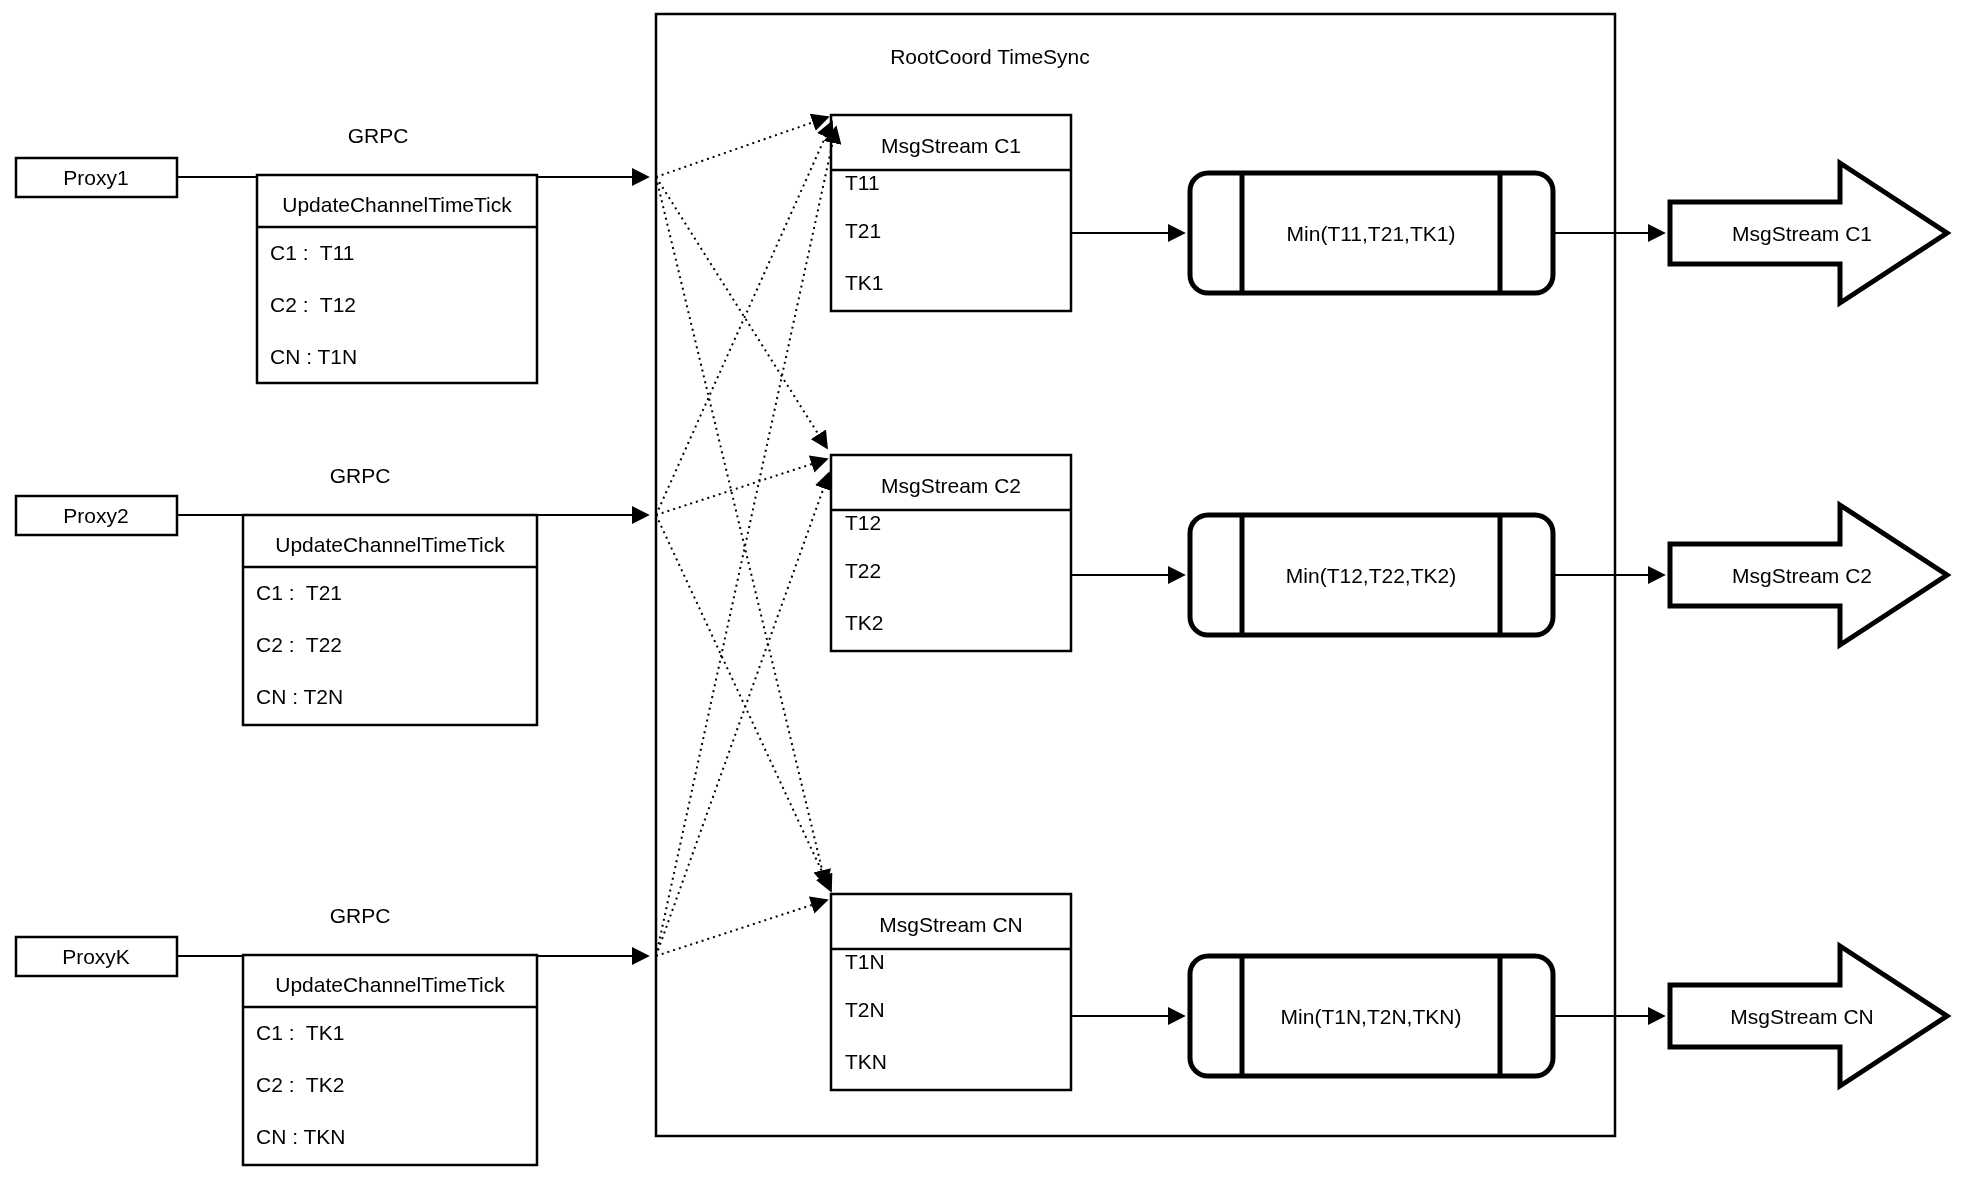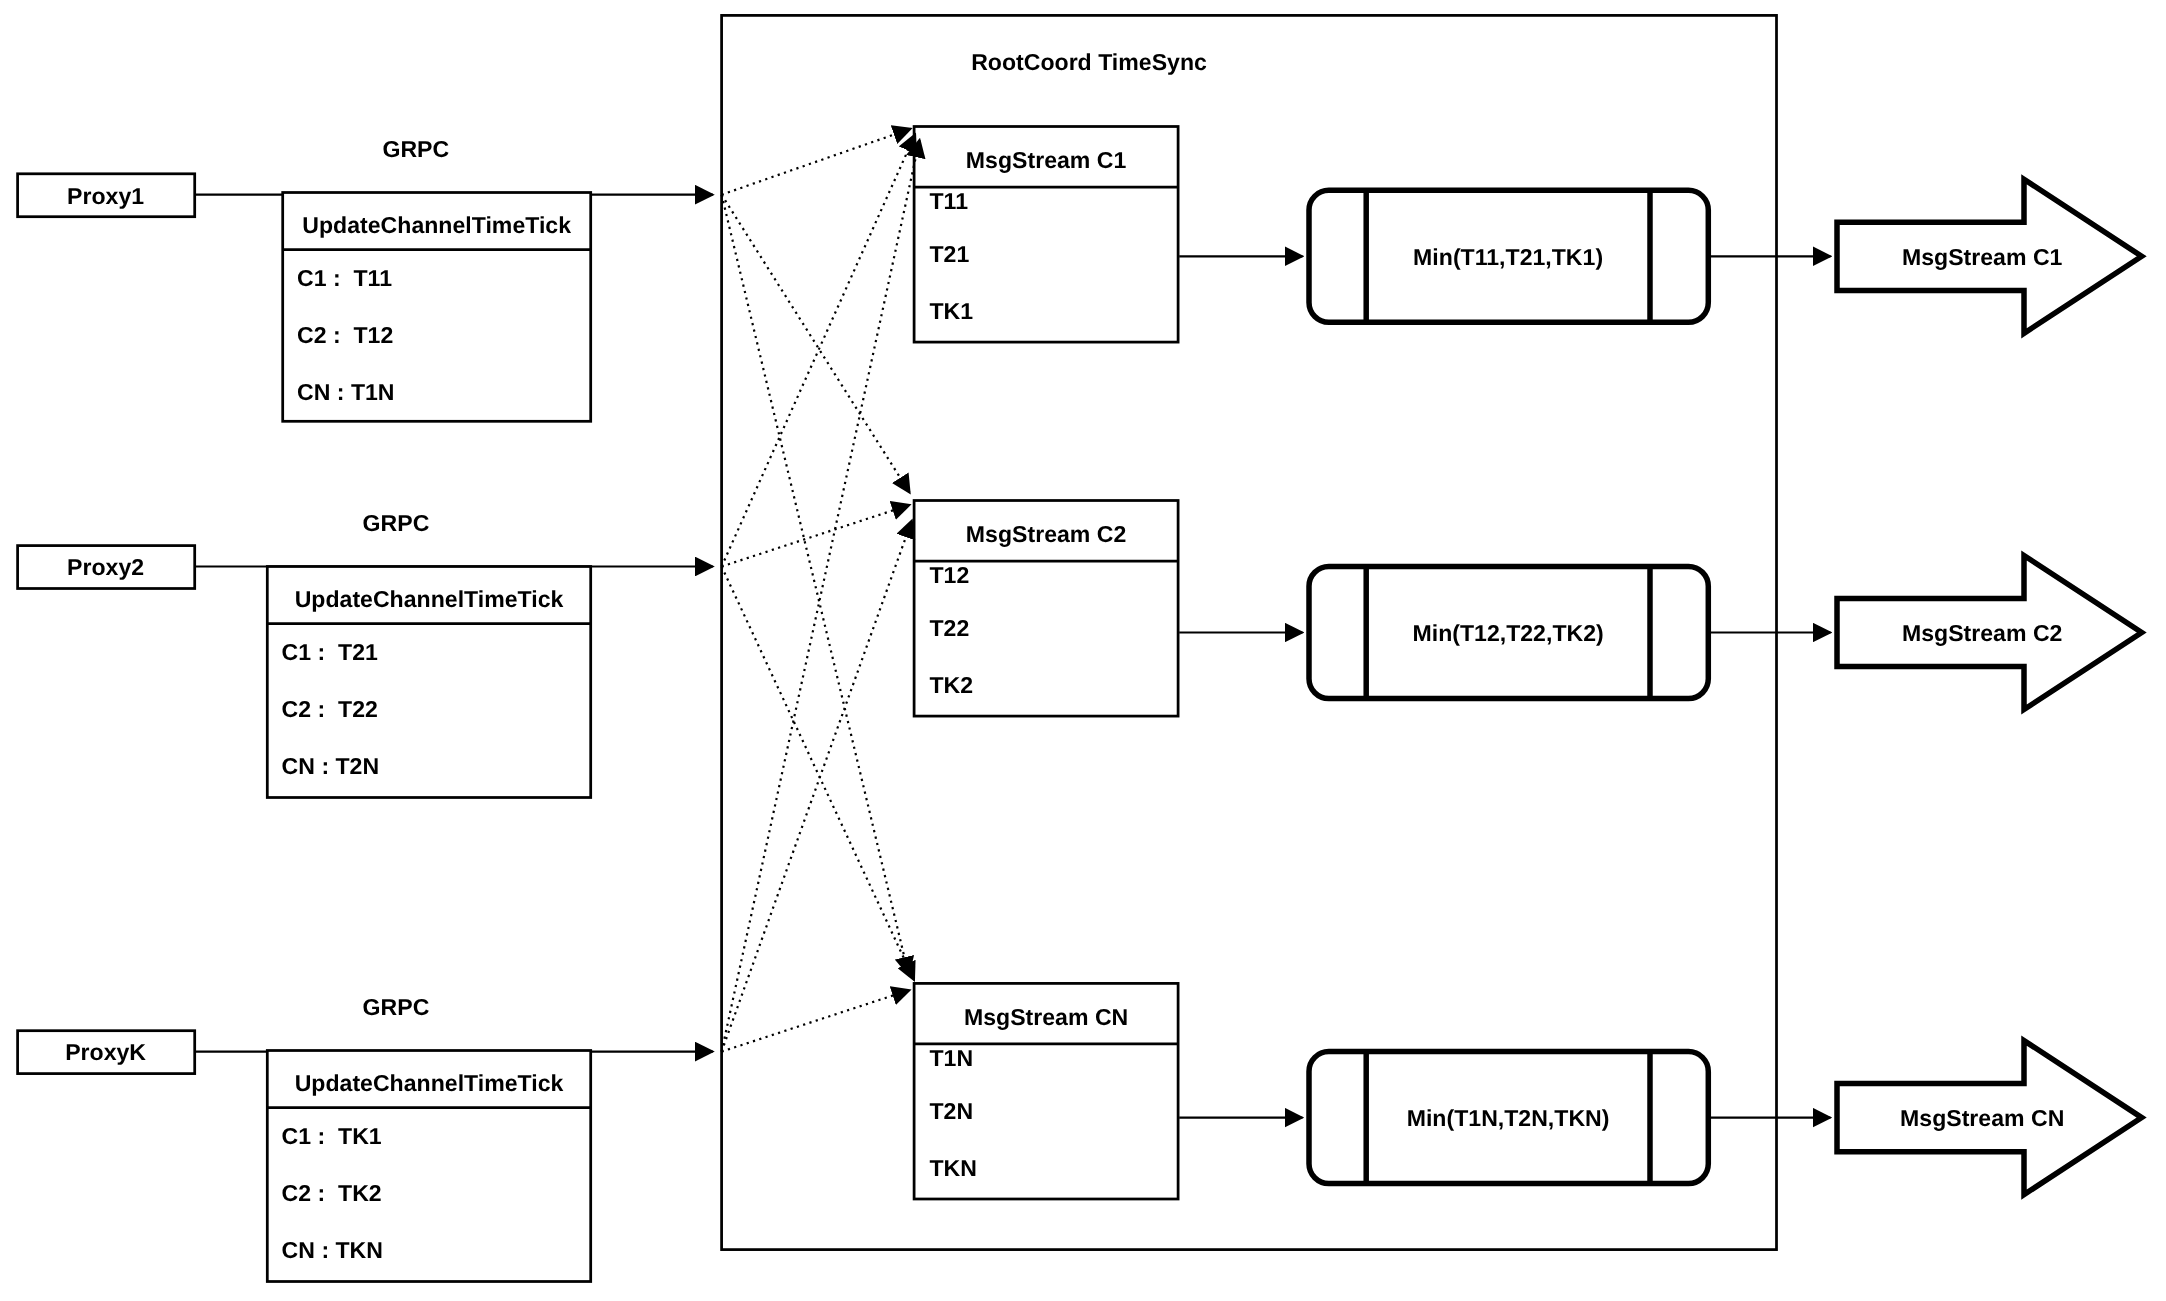--- a/index.html
+++ b/index.html
@@ -6,21 +6,20 @@
     margin: 0;
     padding: 0;
     background: #ffffff;
   }
   .stage {
     position: relative;
     width: 1969px;
     height: 1183px;
     background: #ffffff;
     font-family: "Liberation Sans", "DejaVu Sans", sans-serif;
-    font-weight: bold;
   }
   svg { display: block; }
   svg text {
     font-family: "Liberation Sans", "DejaVu Sans", sans-serif;
     font-size: 21px;
     fill: #000000;
     white-space: pre;
   }
   .shape {
     fill: #ffffff;

